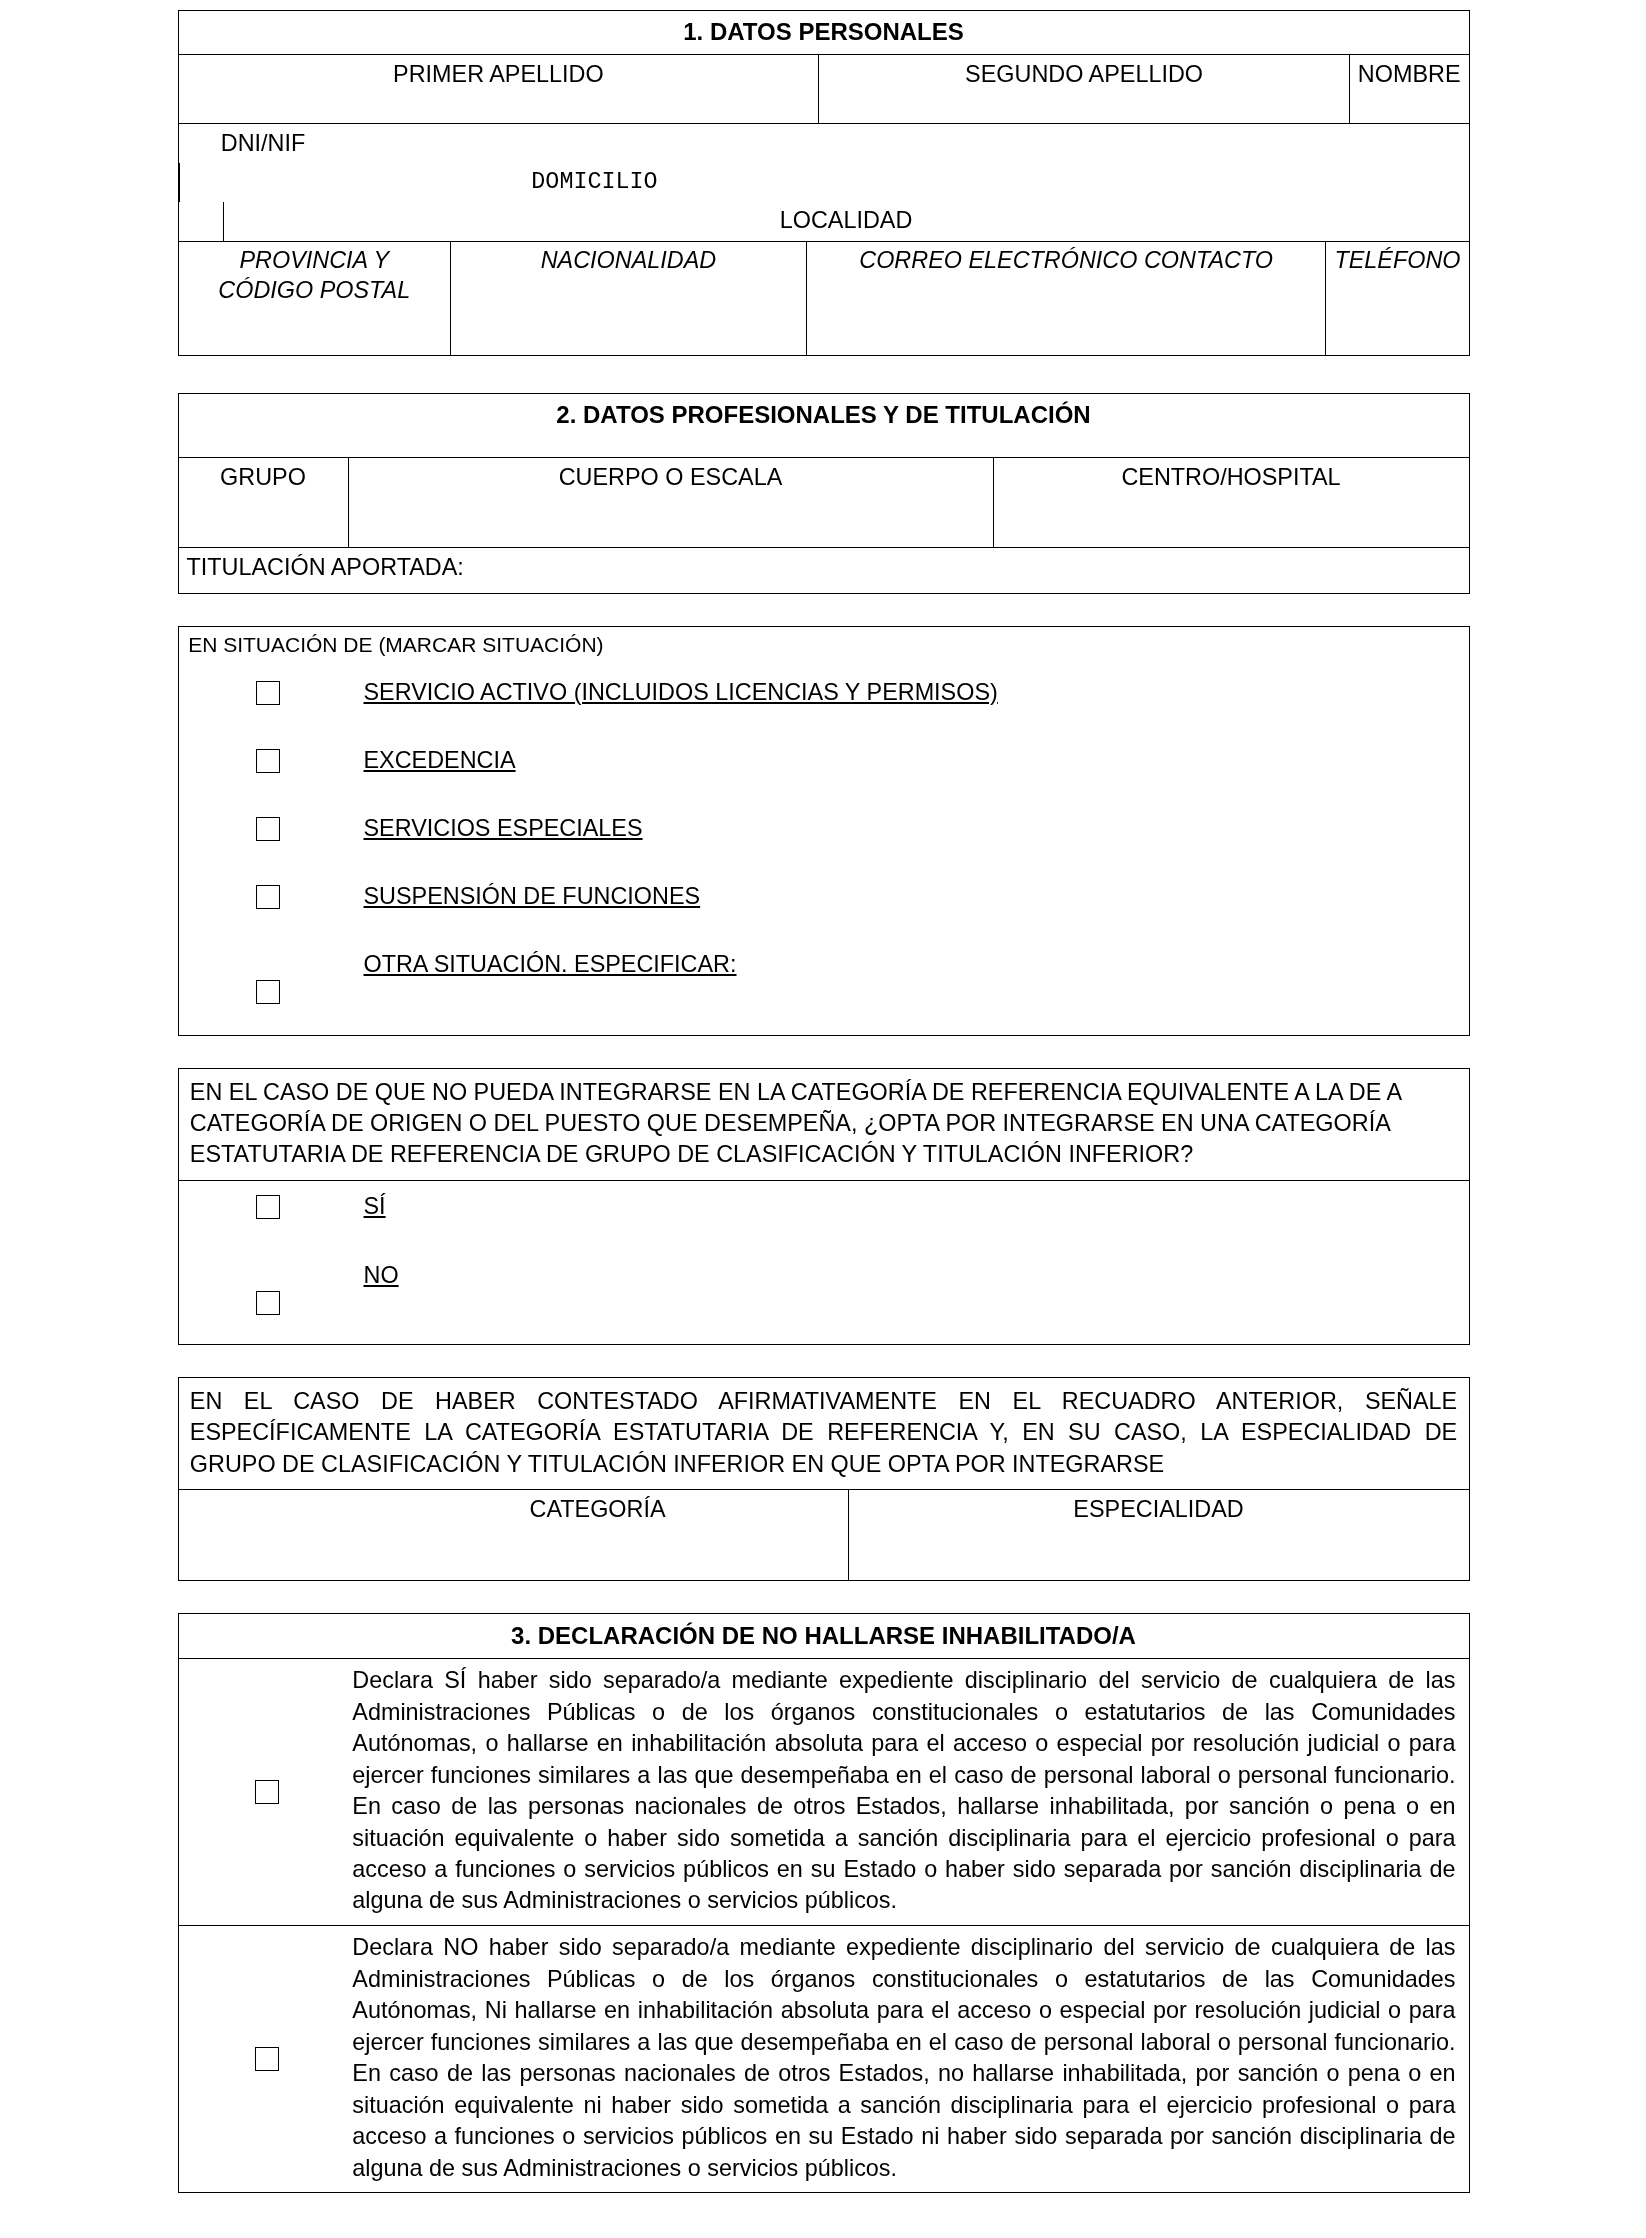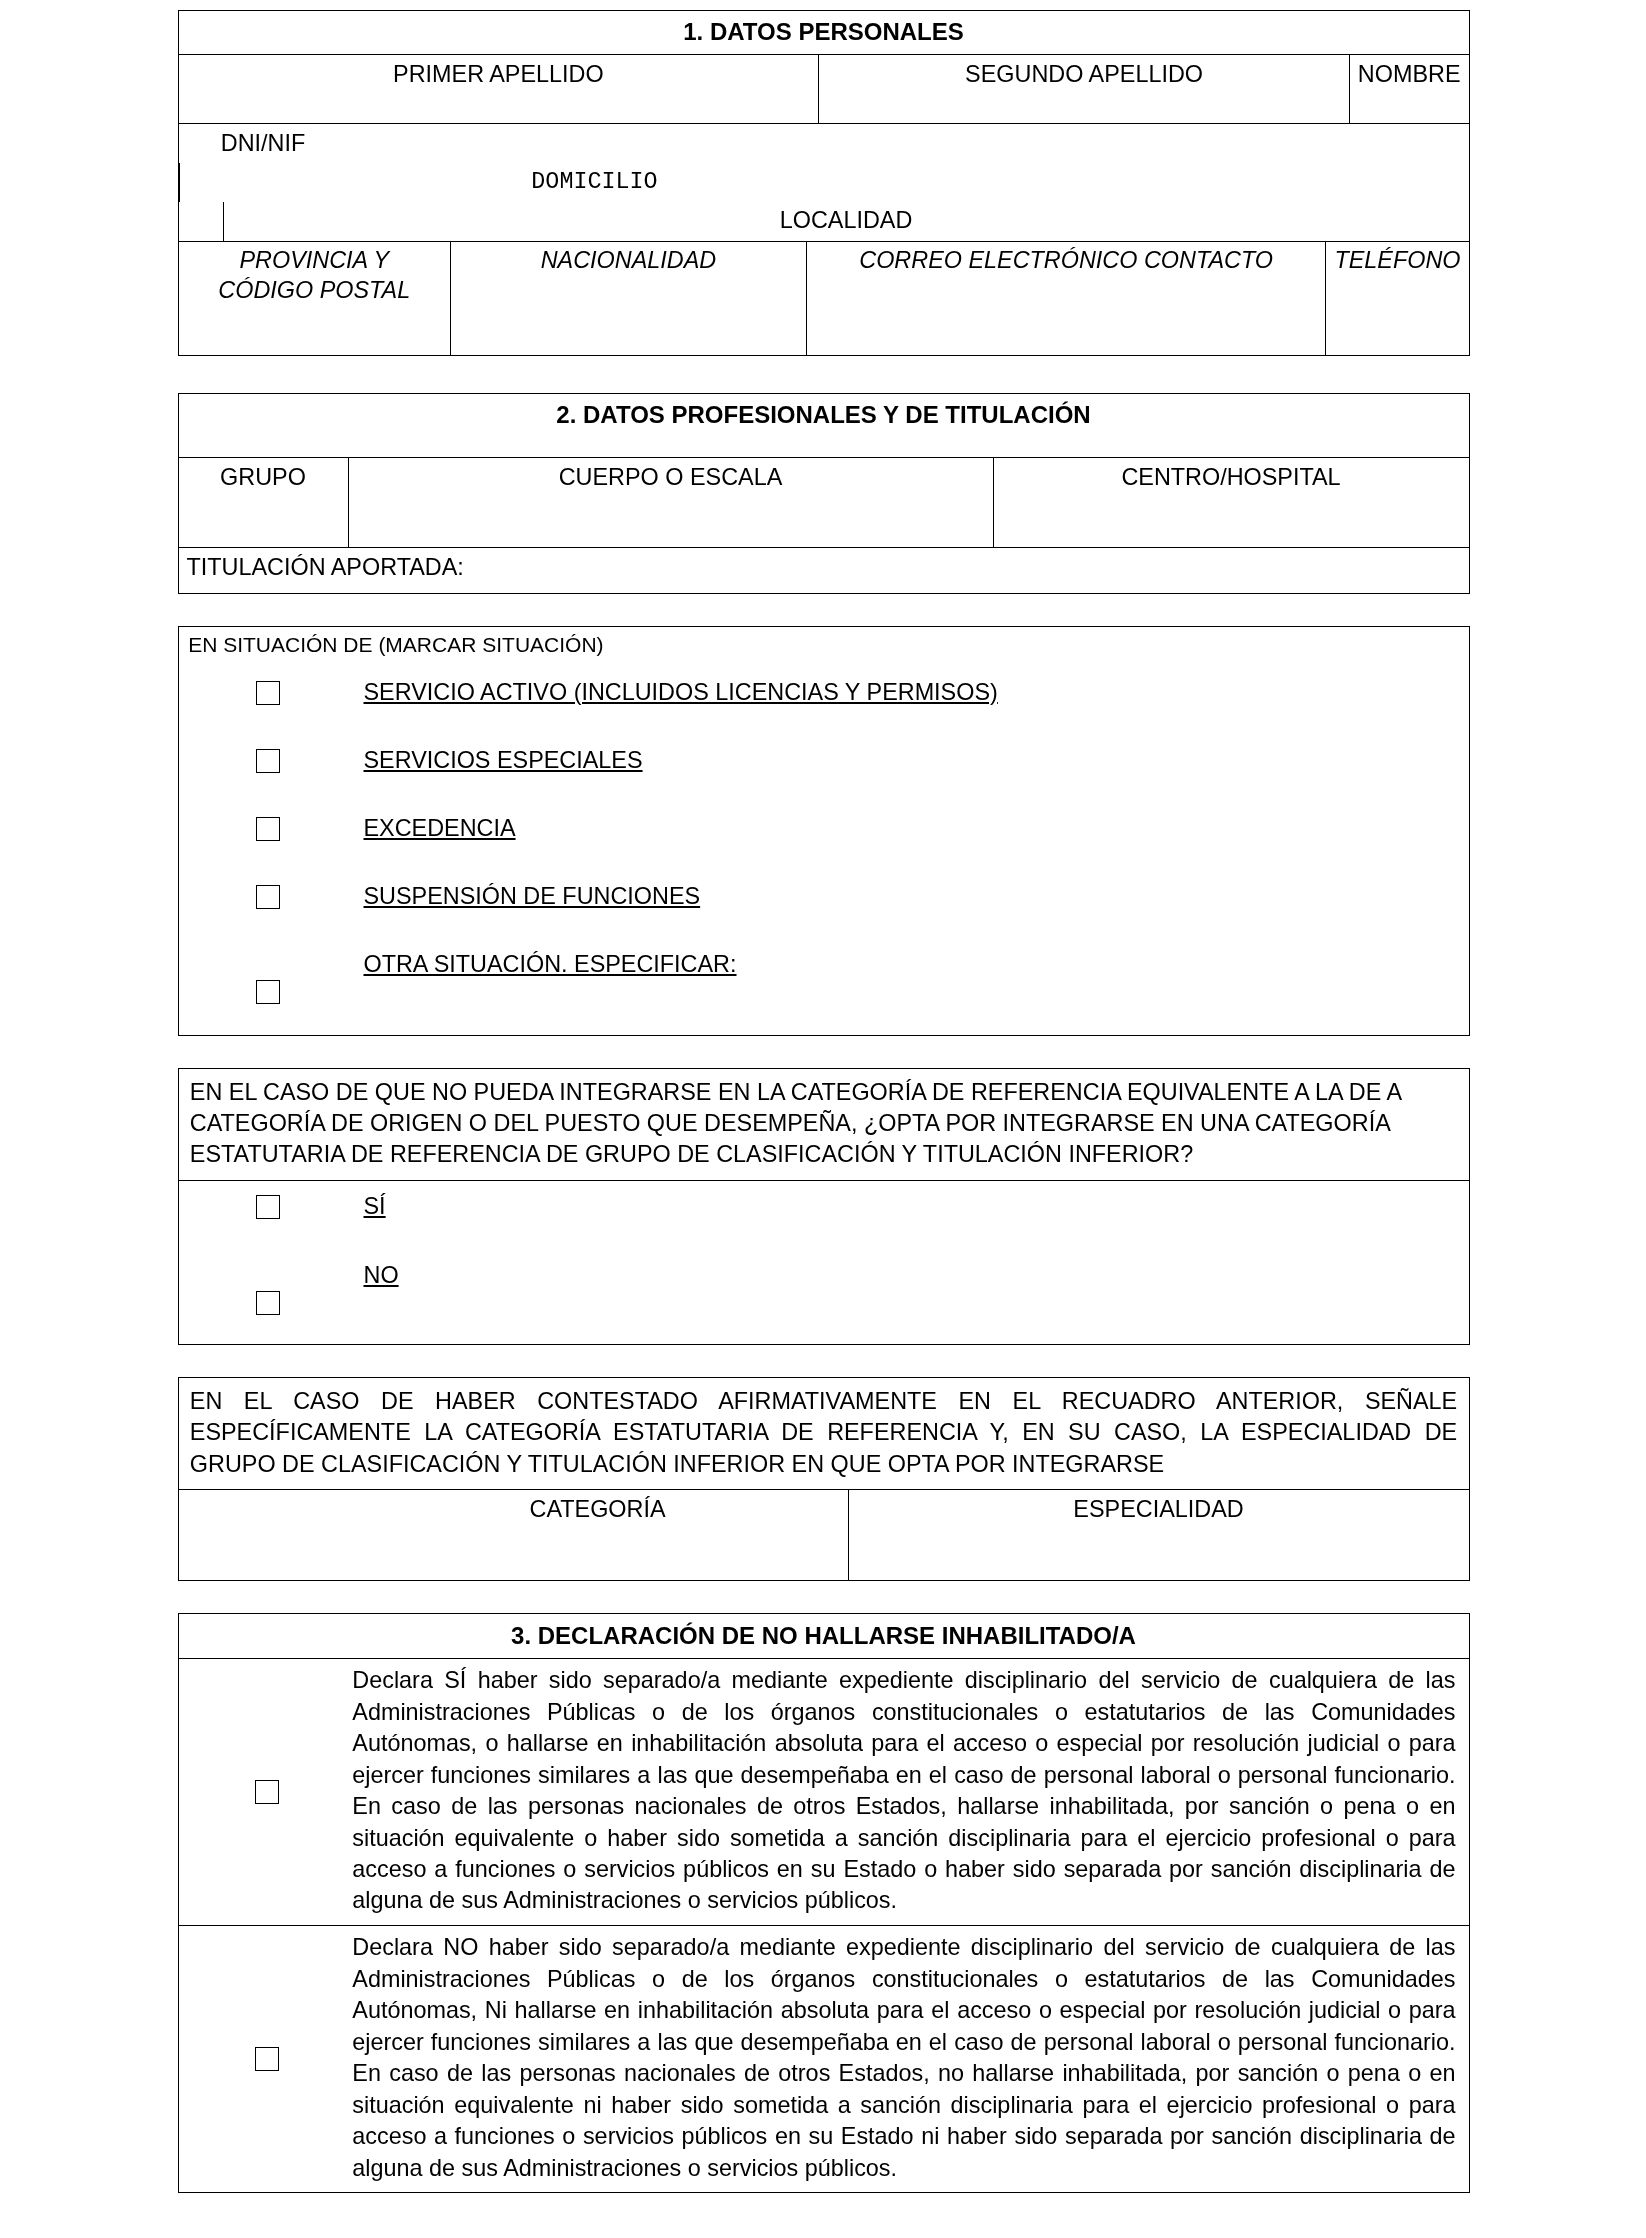--- a/index.html
+++ b/index.html
@@ -204,27 +204,27 @@
       <div class="chk-row">
         <div class="chk-box-wrap">
           <span class="chkbox"></span>
         </div>
         <div class="chk-label">SERVICIO ACTIVO (INCLUIDOS LICENCIAS Y PERMISOS)</div>
       </div>
       <div class="chk-row">
         <div class="chk-box-wrap">
           <span class="chkbox"></span>
         </div>
+        <div class="chk-label">EXCEDENCIA</div>
+      </div>
+      <div class="chk-row">
+        <div class="chk-box-wrap">
+          <span class="chkbox"></span>
+        </div>
         <div class="chk-label">SERVICIOS ESPECIALES</div>
-      </div>
-      <div class="chk-row">
-        <div class="chk-box-wrap">
-          <span class="chkbox"></span>
-        </div>
-        <div class="chk-label">EXCEDENCIA</div>
       </div>
       <div class="chk-row">
         <div class="chk-box-wrap">
           <span class="chkbox"></span>
         </div>
         <div class="chk-label">SUSPENSIÓN DE FUNCIONES</div>
       </div>
       <div class="chk-row low">
         <div class="chk-box-wrap">
           <span class="chkbox"></span>

